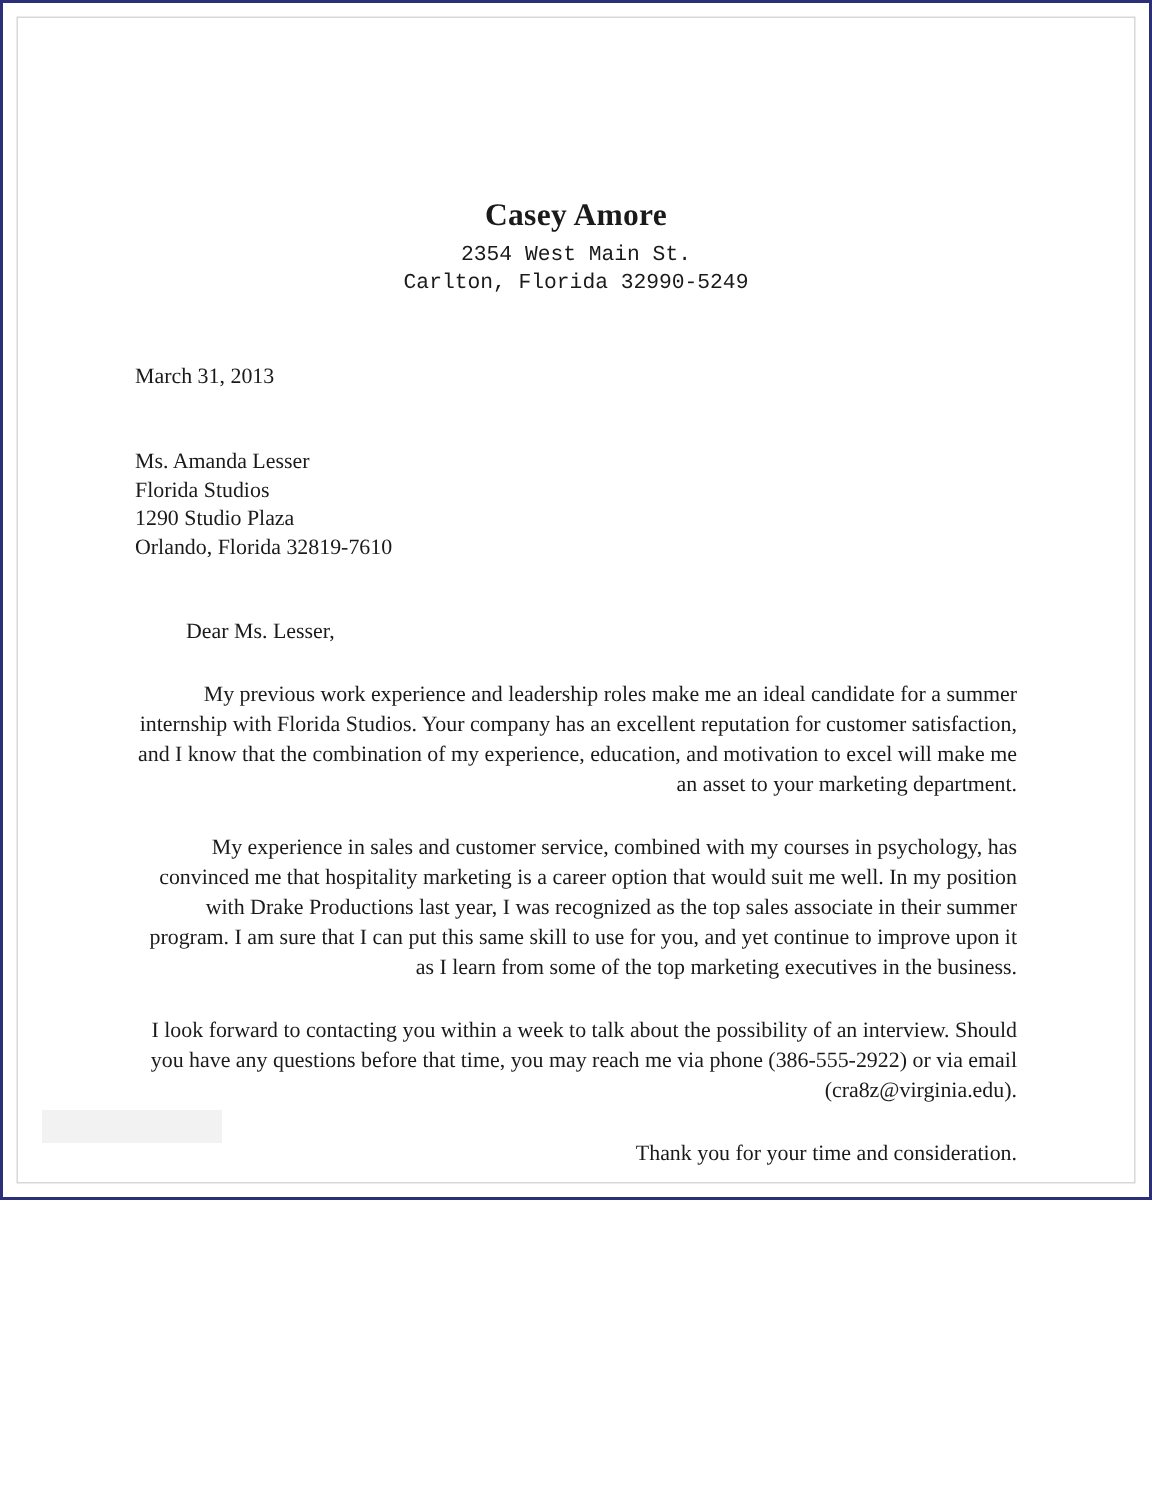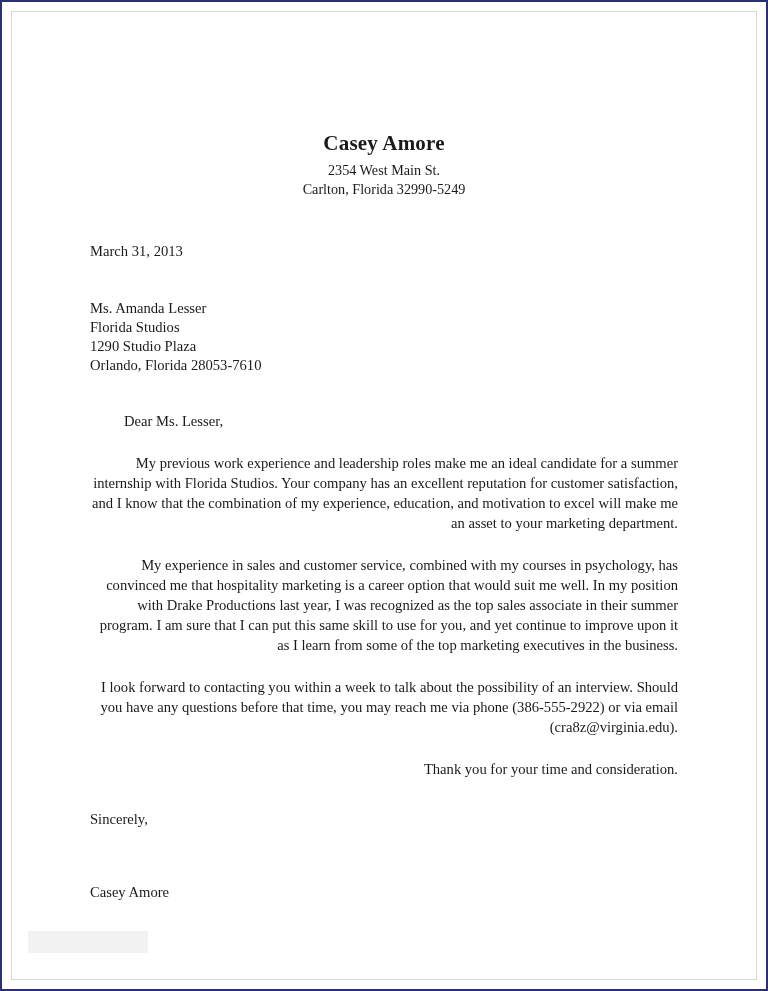--- a/index.html
+++ b/index.html
@@ -8,21 +8,21 @@
     background: #ffffff;
   }
   body {
     width: 768px;
     height: 991px;
     font-family: "Liberation Serif", serif;
   }
   .page-frame {
     box-sizing: border-box;
     width: 768px;
-    height: 991px;
+    height: 800px;
     border: 2px solid #2b2f77;
     background: #ffffff;
     padding: 0;
     position: relative;
   }
   .sheet {
     box-sizing: border-box;
     position: absolute;
     left: 9px;
     top: 9px;
@@ -50,20 +50,21 @@
   }
   .letterhead .name {
     font-size: 21px;
     font-weight: bold;
     letter-spacing: 0.2px;
     margin-bottom: 3px;
   }
   .letterhead .addr-line {
     font-size: 14.2px;
     line-height: 1.33;
+    font-family: Liberation Mono, monospace;
   }
   .date-line {
     margin-bottom: 37px;
     font-size: 14.6px;
   }
   .recipient {
     margin-bottom: 36px;
   }
   .recipient div {
     font-size: 14.6px;
@@ -110,21 +111,21 @@
         <div class="addr-line">2354 West Main St.</div>
         <div class="addr-line">Carlton, Florida  32990-5249</div>
       </div>
 
       <div class="date-line">March 31, 2013</div>
 
       <div class="recipient">
         <div>Ms. Amanda Lesser</div>
         <div>Florida Studios</div>
         <div>1290 Studio Plaza</div>
-        <div>Orlando, Florida 28053-7610</div>
+        <div>Orlando, Florida 32819-7610</div>
       </div>
 
       <div class="salutation">Dear Ms. Lesser,</div>
 
       <p class="para">My previous work experience and leadership roles make me an ideal candidate for a summer internship with Florida Studios. Your company has an excellent reputation for customer satisfaction, and I know that the combination of my experience, education, and motivation to excel will make me an asset to your marketing department.</p>
       <p class="para">My experience in sales and customer service, combined with my courses in psychology, has convinced me that hospitality marketing is a career option that would suit me well.  In my position with Drake Productions last year, I was recognized as the top sales associate in their summer program.  I am sure that I can put this same skill to use for you, and yet continue to improve upon it as I learn from some of the top marketing executives in the business.</p>
       <p class="para">I look forward to contacting you within a week to talk about the possibility of an interview. Should you have any questions before that time, you may reach me via phone (386-555-2922) or via email (cra8z@virginia.edu).</p>
       <p class="para">Thank you for your time and consideration.</p>
 
       <div class="closing">Sincerely,</div>

